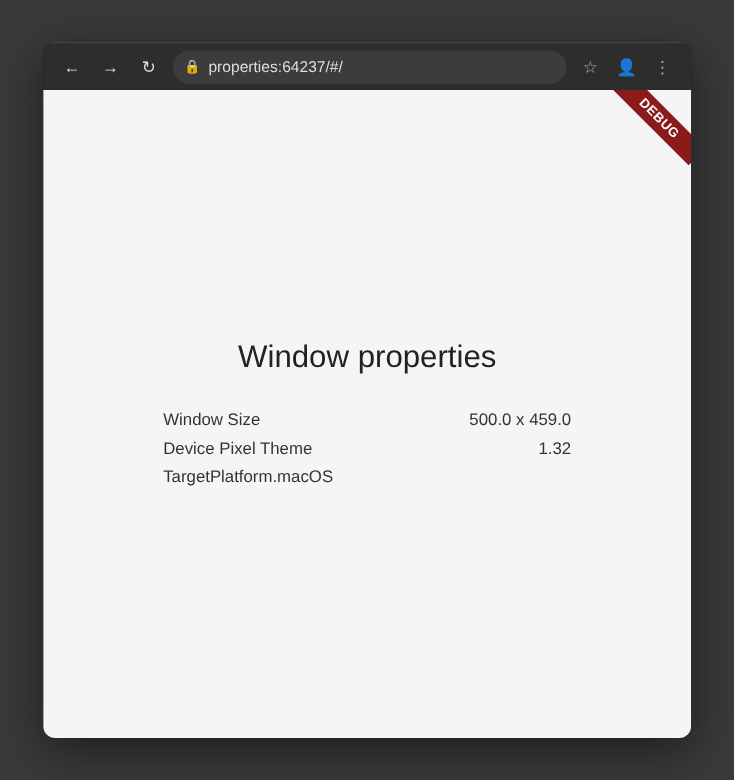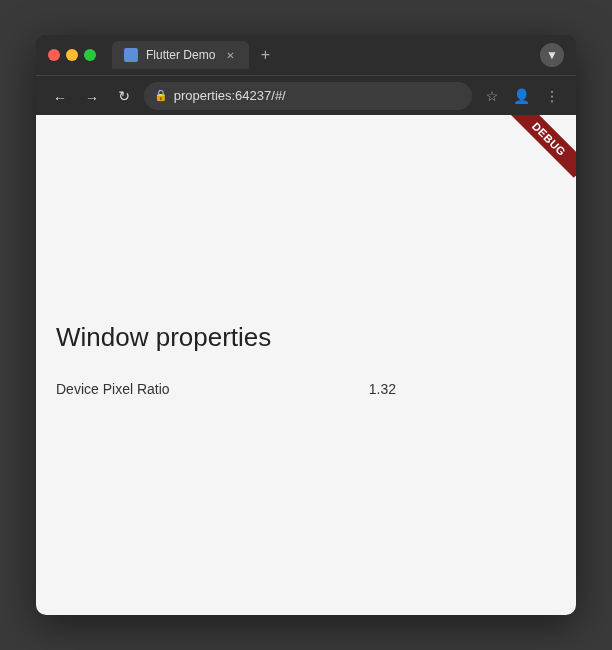--- a/index.html
+++ b/index.html
@@ -213,20 +213,21 @@
       padding: 4px 24px;
       transform: rotate(45deg);
       transform-origin: center;
       letter-spacing: 0.5px;
     }
 
     
     .page-content {
       display: flex;
       flex-direction: column;
+      align-items: center;
       justify-content: center;
       height: 100%;
       padding: 20px;
     }
 
     .page-title {
       font-size: 26px;
       font-weight: 400;
       color: #222;
       margin-bottom: 24px;
@@ -253,36 +254,20 @@
     .property-value {
       color: #333;
       font-weight: 400;
     }
   </style>
 </head>
 <body>
 
 <div class="browser-window">
 
-  <div class="title-bar">
-    <div class="traffic-lights">
-      <div class="traffic-light close"></div>
-      <div class="traffic-light minimize"></div>
-      <div class="traffic-light maximize"></div>
-    </div>
-    <div class="tab-bar">
-      <div class="tab">
-        <div class="tab-favicon"></div>
-        <span>Flutter Demo</span>
-        <div class="tab-close">✕</div>
-      </div>
-      <div class="tab-add">+</div>
-      <div class="tab-menu">▼</div>
-    </div>
-  </div>
 
   <div class="address-bar">
     <div class="nav-btn active">←</div>
     <div class="nav-btn active">→</div>
     <div class="nav-btn active">↻</div>
     <div class="address-input">
       <span class="lock-icon">🔒</span>
       <span class="address-text">properties:64237/#/</span>
     </div>
     <div class="toolbar-icons">
@@ -294,23 +279,28 @@
 
   <div class="content-area">
 
     <div class="debug-banner">
       <div class="debug-banner-text">DEBUG</div>
     </div>
 
     <div class="page-content">
       <h1 class="page-title">Window properties</h1>
       <div class="properties-table">
+      <div class="property-row">
+            <span class="property-key">Window Size</span>
+            <span class="property-value">500.0 x 459.0</span>
+          </div>
           <div class="property-row">
-            <span class="property-key">Device Pixel Ratio</span>
+            <span class="property-key">Device Pixel Theme</span>
             <span class="property-value">1.32</span>
           </div>
           <div class="property-row">
+            <span class="property-value">TargetPlatform.macOS</span>
           </div>
         </div>
     </div>
 
   </div>
 </div>
 
 </body></html>

